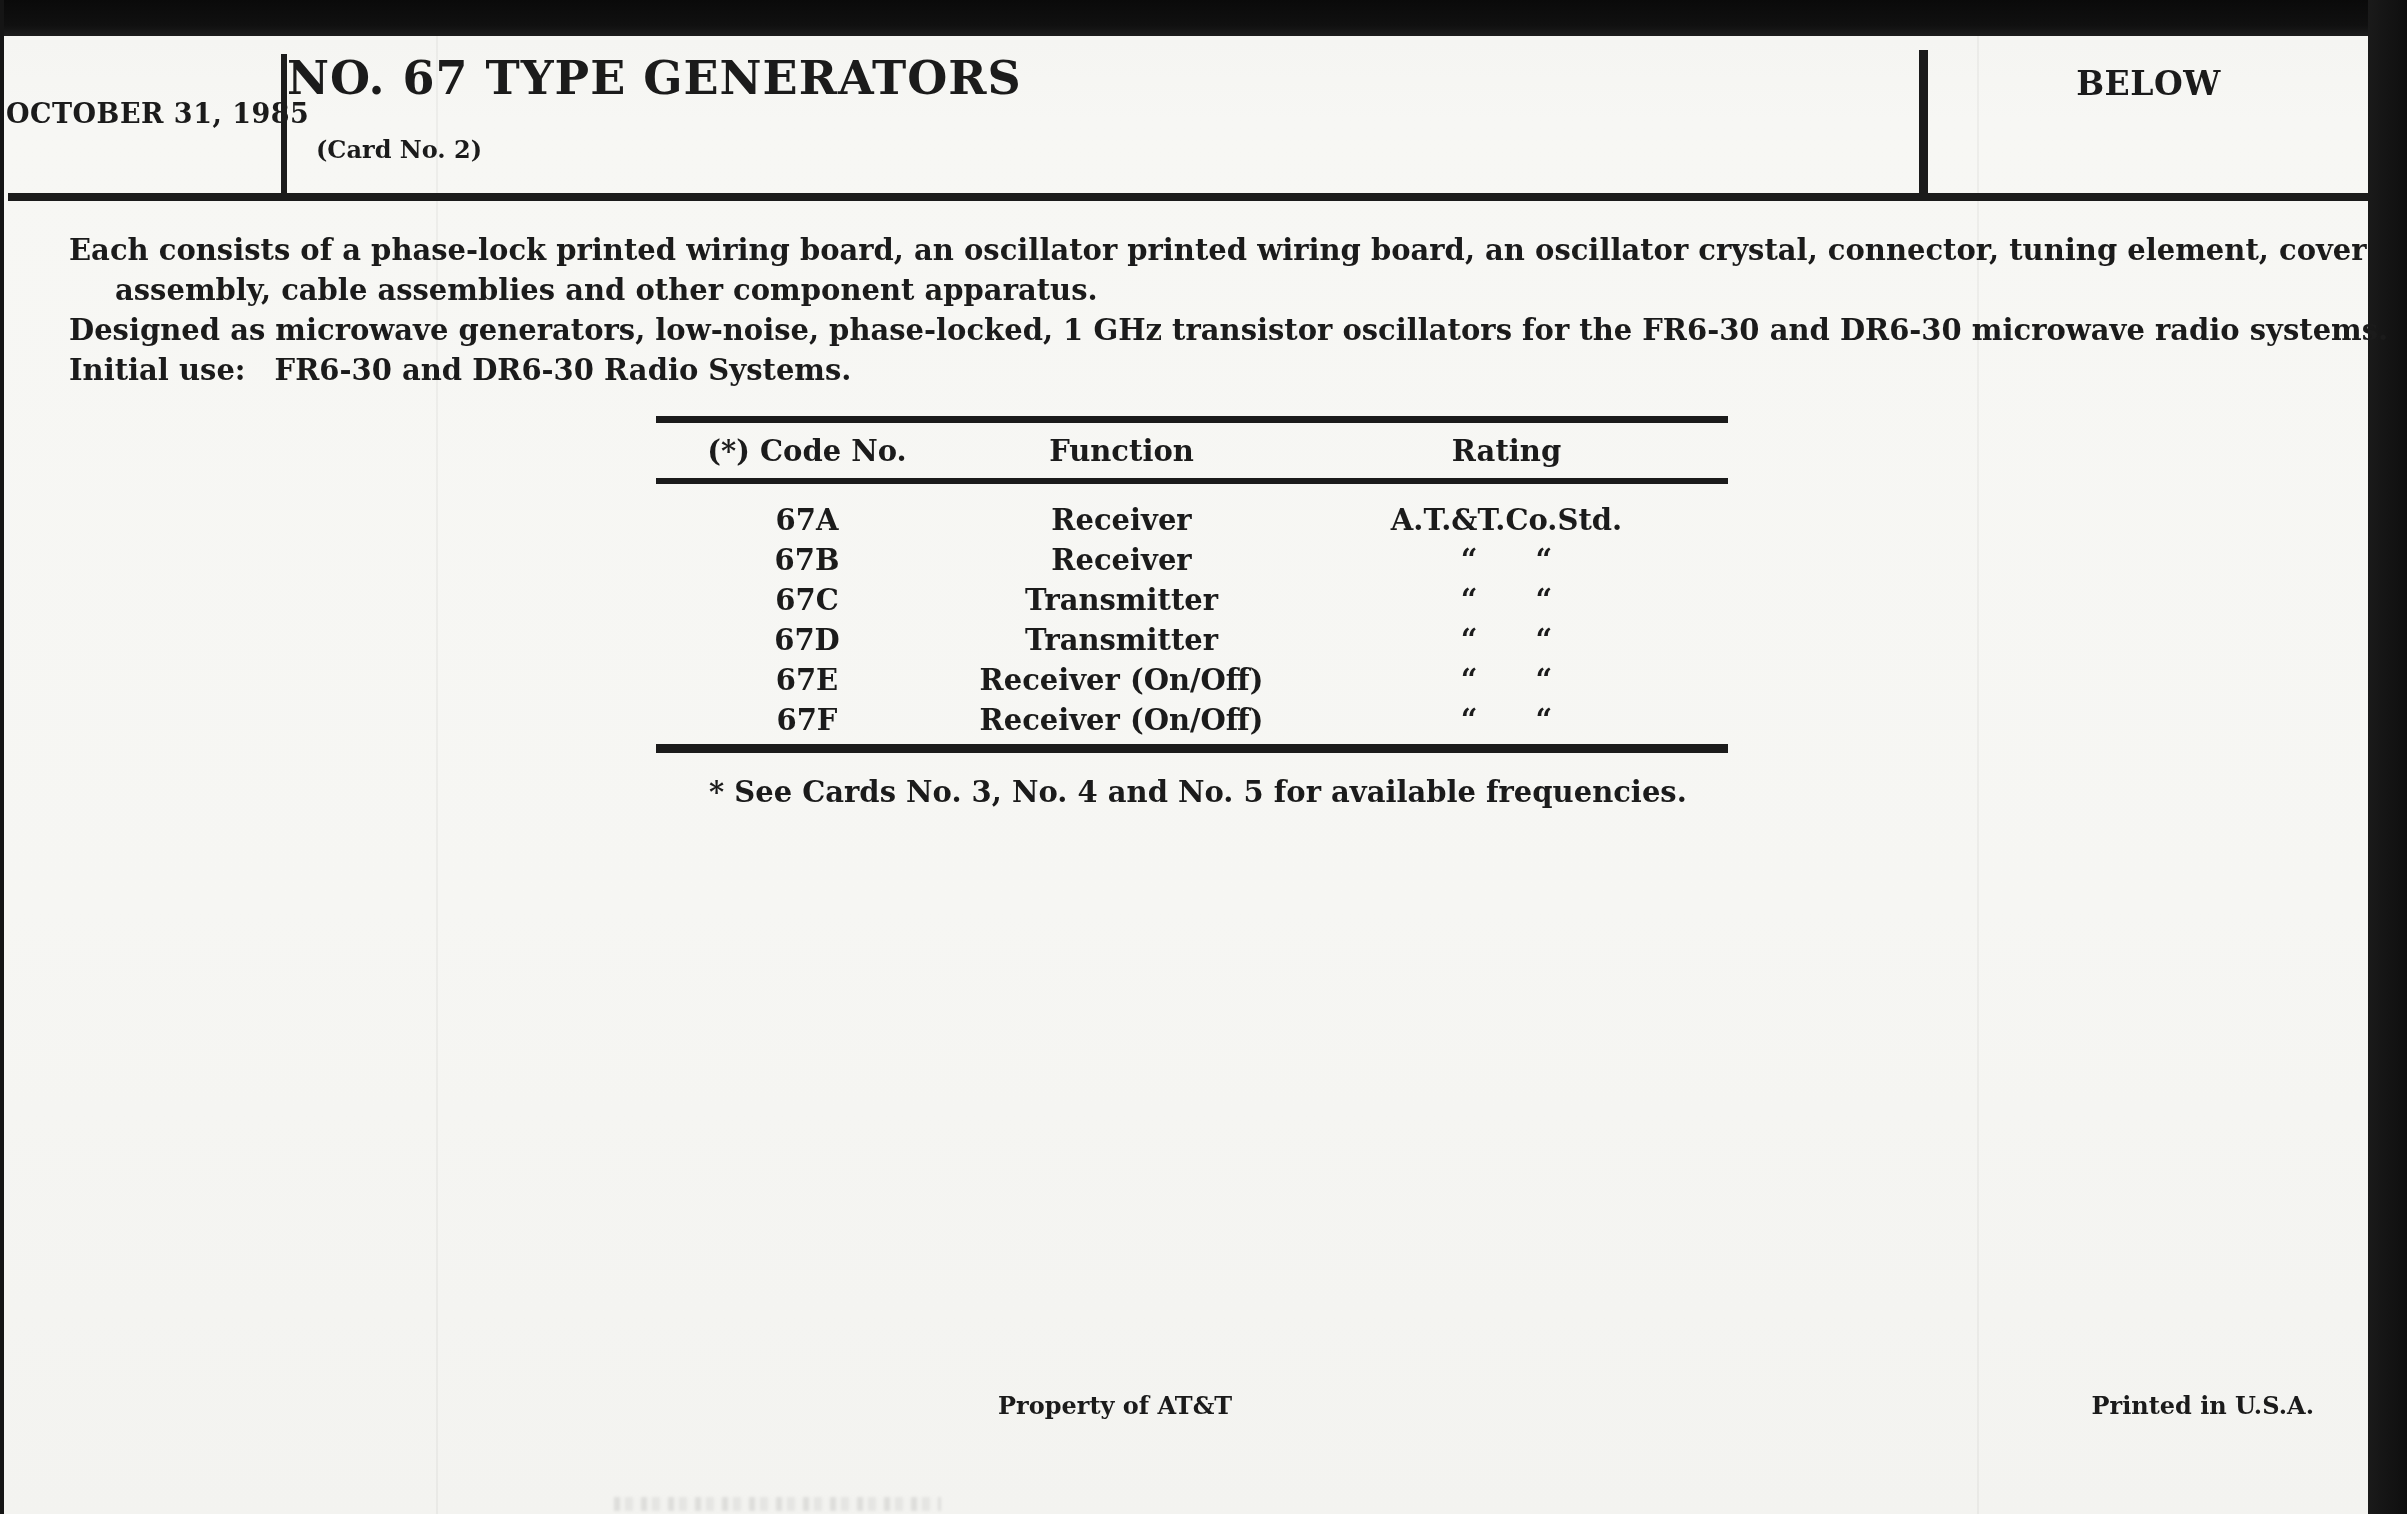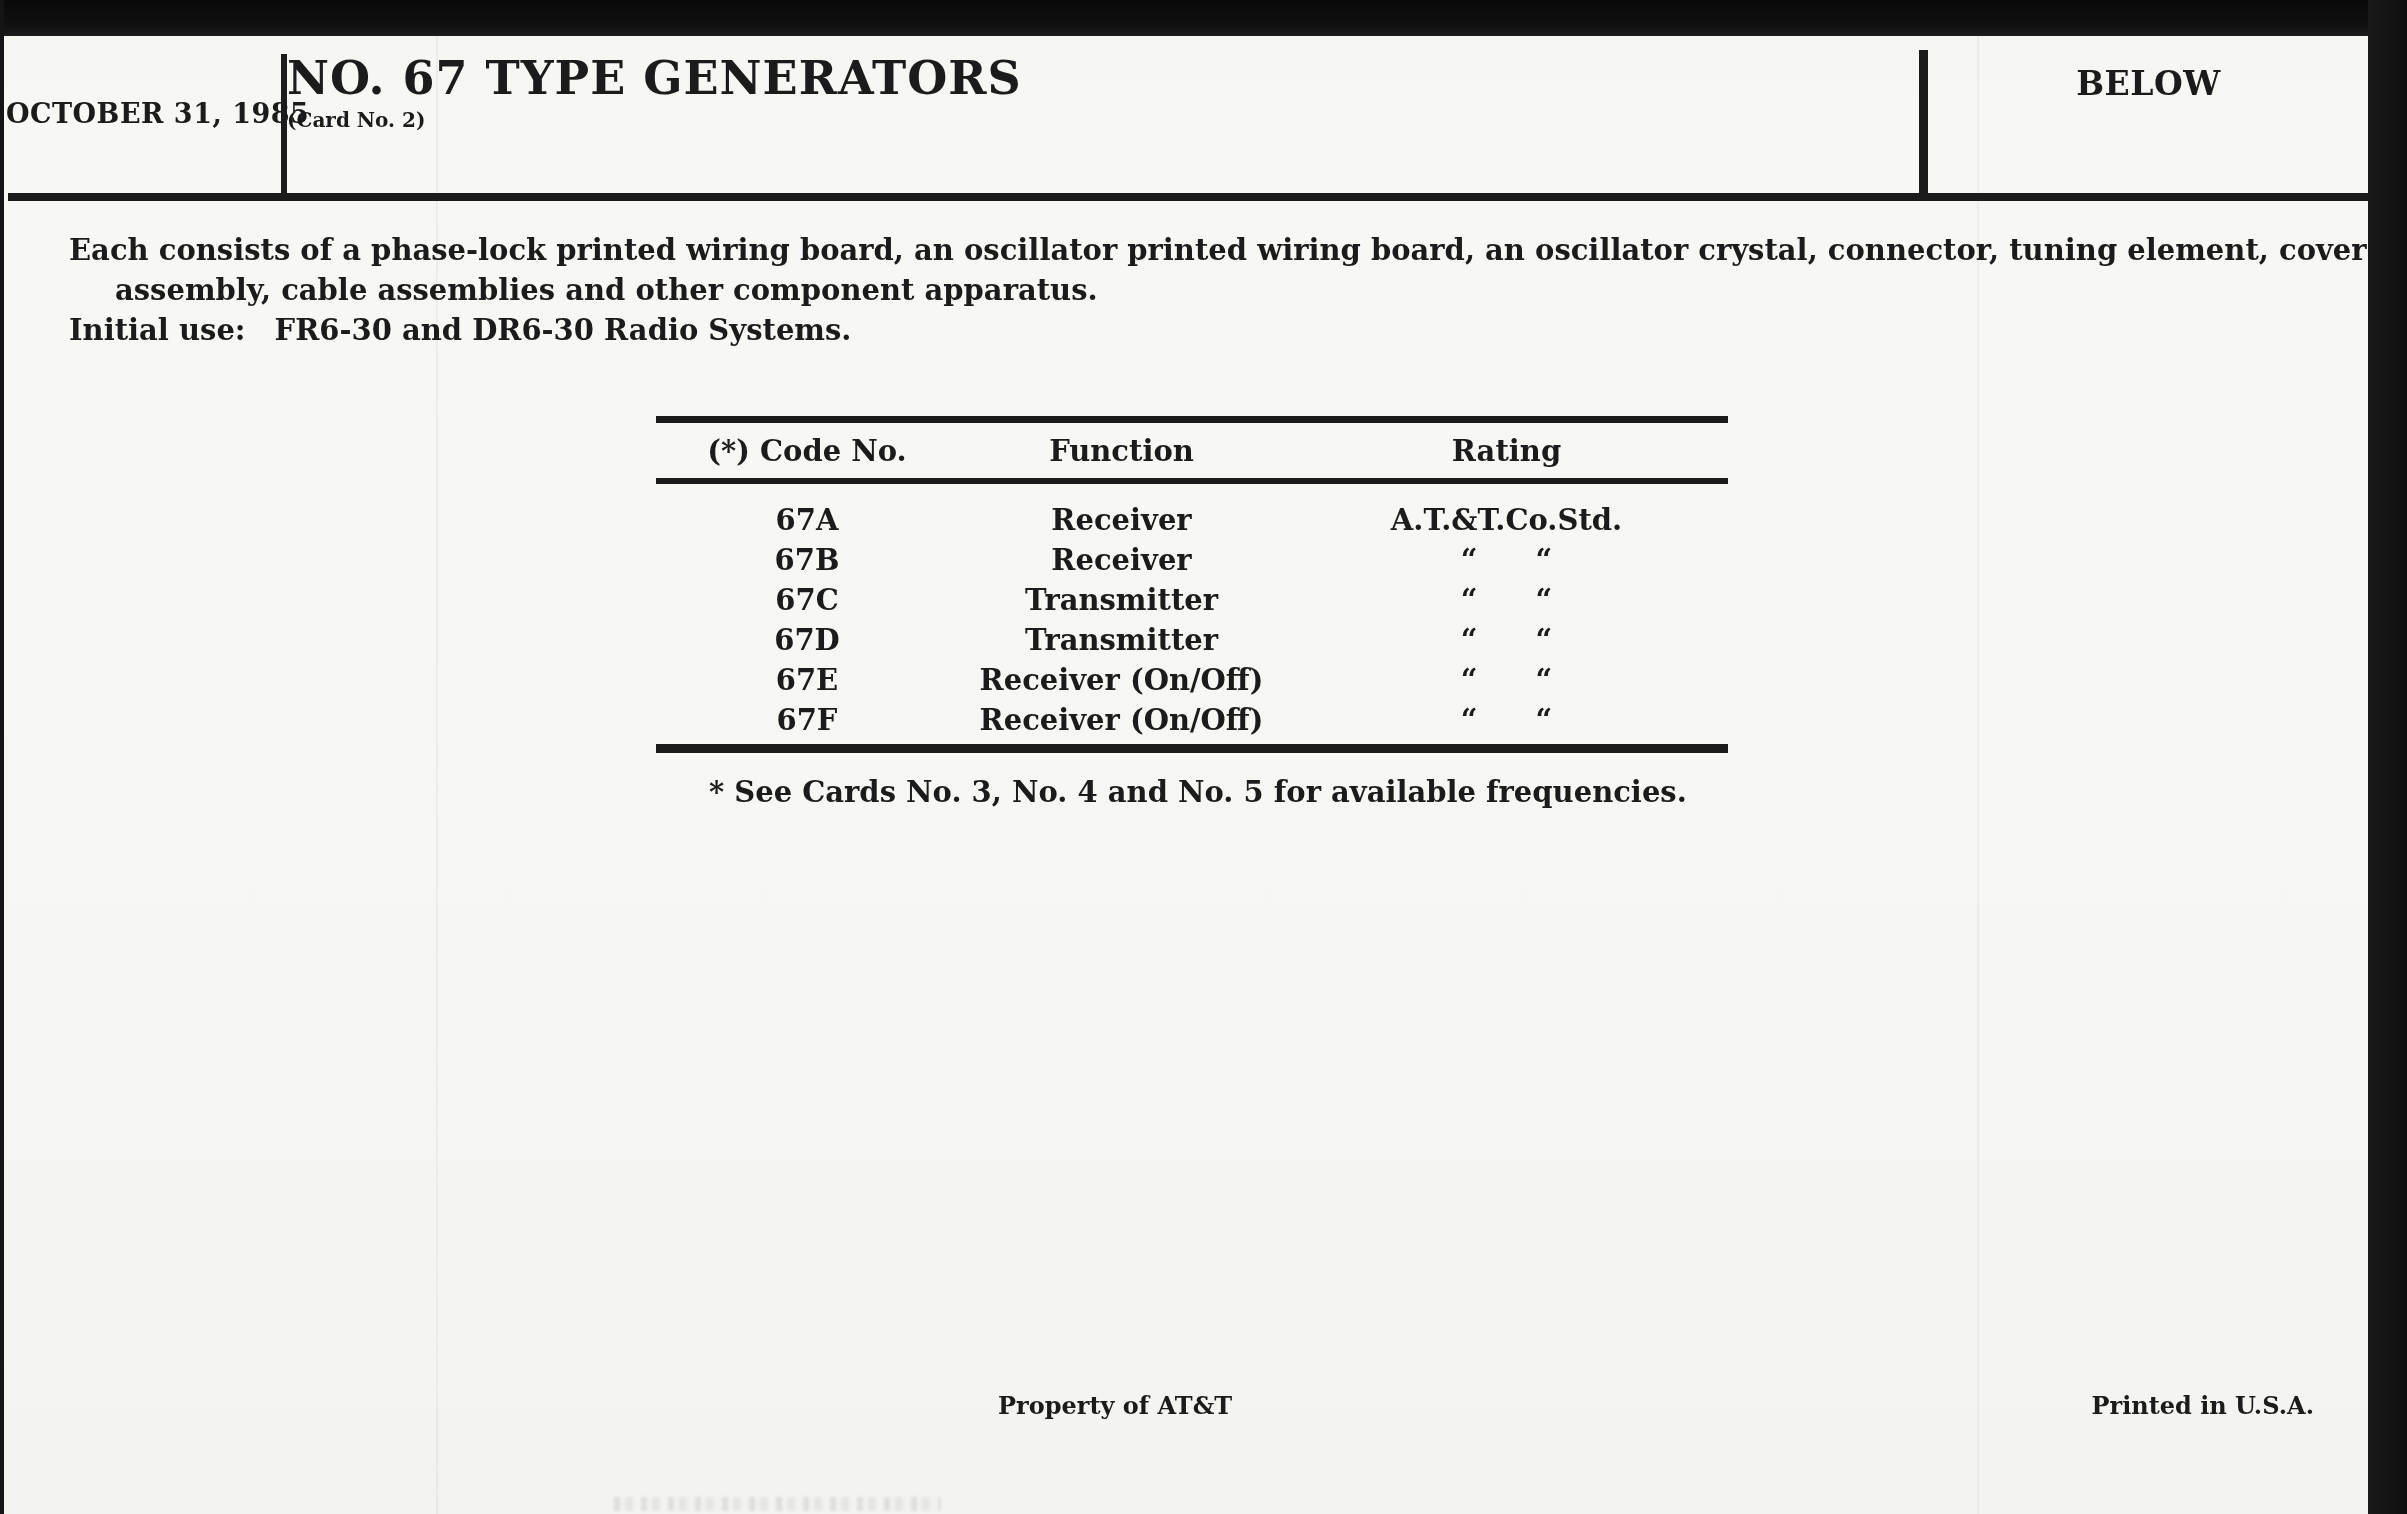--- a/index.html
+++ b/index.html
@@ -26,21 +26,21 @@
     background:repeating-linear-gradient(90deg,rgba(90,90,90,.5) 0 6px,rgba(200,200,200,.15) 6px 11px,rgba(120,120,120,.4) 11px 19px,rgba(220,220,220,.1) 19px 27px);
     filter:blur(1.5px);opacity:.28;}
   
   .issue-date{position:absolute;left:6px;top:95px;width:277px;
     text-align:center;font-size:27px;line-height:38px;letter-spacing:0.5px;white-space:nowrap;}
   .vdiv{position:absolute;background:var(--ink,#1b1b1b);}
   .vdiv1{left:281px;top:54px;width:6px;height:142px;}
   .vdiv2{left:1919px;top:50px;width:9px;height:147px;}
   .title-block{position:absolute;left:287px;top:0;width:1632px;text-align:left;}
   .card-title{margin-top:53px;font-size:46px;line-height:51px;letter-spacing:1px;white-space:nowrap;}
-  .card-subtitle{margin-top:0;font-size:20px;line-height:32px;}
+  .card-subtitle{margin-top:30px;font-size:24px;line-height:32px;padding-left:29px;}
   .ratings-note{position:absolute;left:1928px;top:61px;width:441px;text-align:center;
     font-size:33px;line-height:45px;letter-spacing:0.5px;}
   .header-rule{position:absolute;left:8px;top:193px;width:2360px;height:8px;background:var(--ink,#1b1b1b);}
   
   .body-text{position:absolute;left:69px;top:230px;width:2277px;font-size:29px;}
   .body-line{line-height:40px;white-space:pre;}
   .body-line.indent-1{padding-left:46px;}
   
   .code-table{position:absolute;left:656px;top:416px;width:1071px;
     border-collapse:collapse;table-layout:fixed;
@@ -80,20 +80,21 @@
     <div class="vdiv vdiv2"></div>
     <div class="ratings-note">
       <div>BELOW</div>
     </div>
     <div class="header-rule"></div>
   </header>
 
   <main class="body-text">
       <div class="body-line indent-0">Each consists of a phase-lock printed wiring board, an oscillator printed wiring board, an oscillator crystal, connector, tuning element, cover</div>
       <div class="body-line indent-1">assembly, cable assemblies and other component apparatus.</div>
+      <div class="body-line indent-0">Designed as microwave generators, low-noise, phase-locked, 1 GHz transistor oscillators for the FR6-30 and DR6-30 microwave radio systems.</div>
       <div class="body-line indent-0">Initial use: FR6-30 and DR6-30 Radio Systems.</div>
     </main>
 
   <table class="code-table">
     <colgroup>
         <col class="c1">
         <col class="c2">
         <col class="c3">
       </colgroup>
     <thead>

